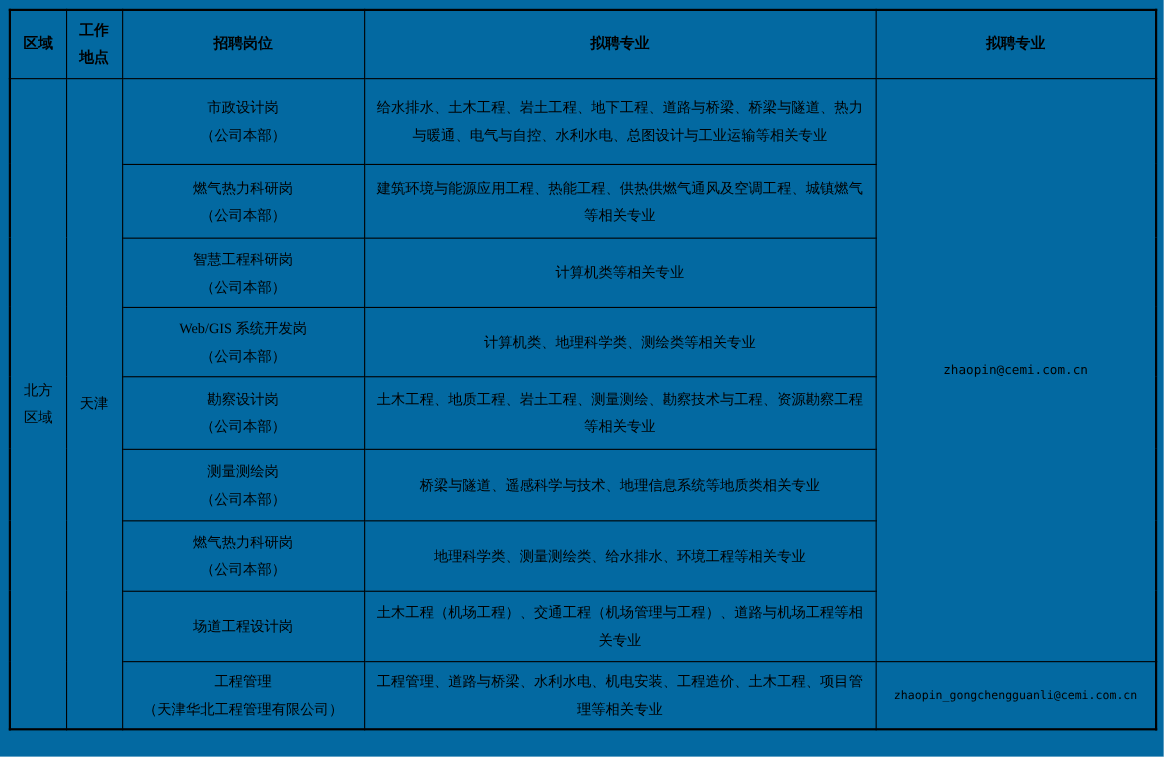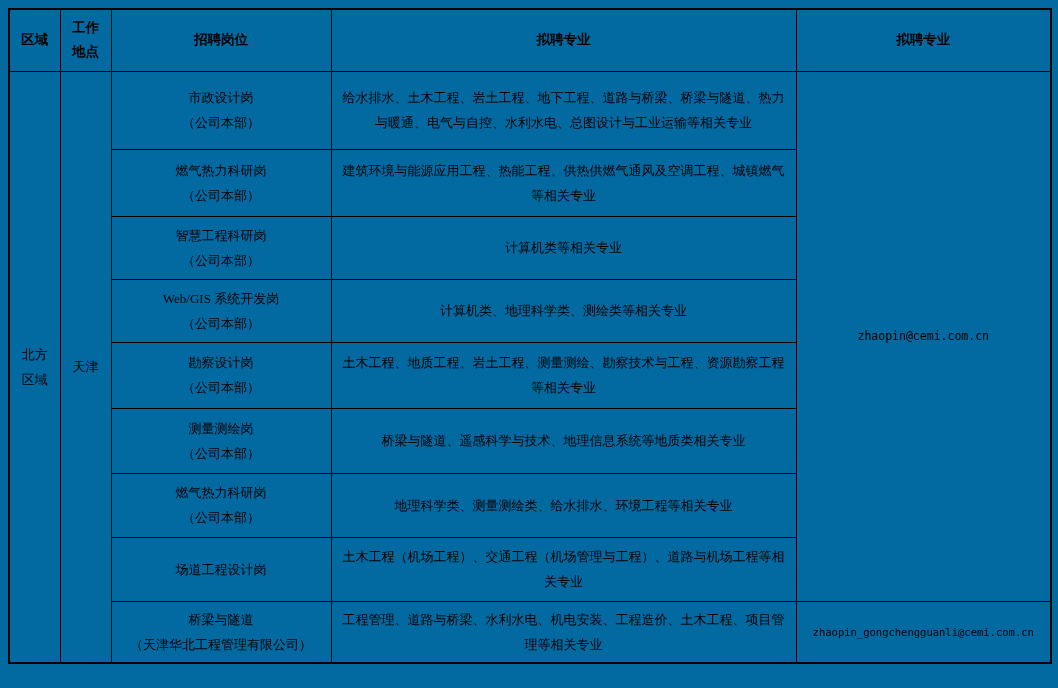--- a/index.html
+++ b/index.html
@@ -146,21 +146,21 @@
       </tr>
       <tr class="r8">
         <td>
           <div class="pos-title">场道工程设计岗</div>
 
         </td>
         <td class="majors-cell">土木工程（机场工程）、交通工程（机场管理与工程）、道路与机场工程等相关专业</td>
       </tr>
       <tr class="r9">
         <td>
-          <div class="pos-title">桥梁与隧道</div>
+          <div class="pos-title">工程管理</div>
           <div class="pos-sub">（天津华北工程管理有限公司）</div>
         </td>
         <td class="majors-cell">工程管理、道路与桥梁、水利水电、机电安装、工程造价、土木工程、项目管理等相关专业</td>
         <td class="email-cell"><span class="email email-small">zhaopin_gongchengguanli@cemi.com.cn</span></td>
       </tr>
     </tbody>
   </table>
 </div>
 
 </body></html>

